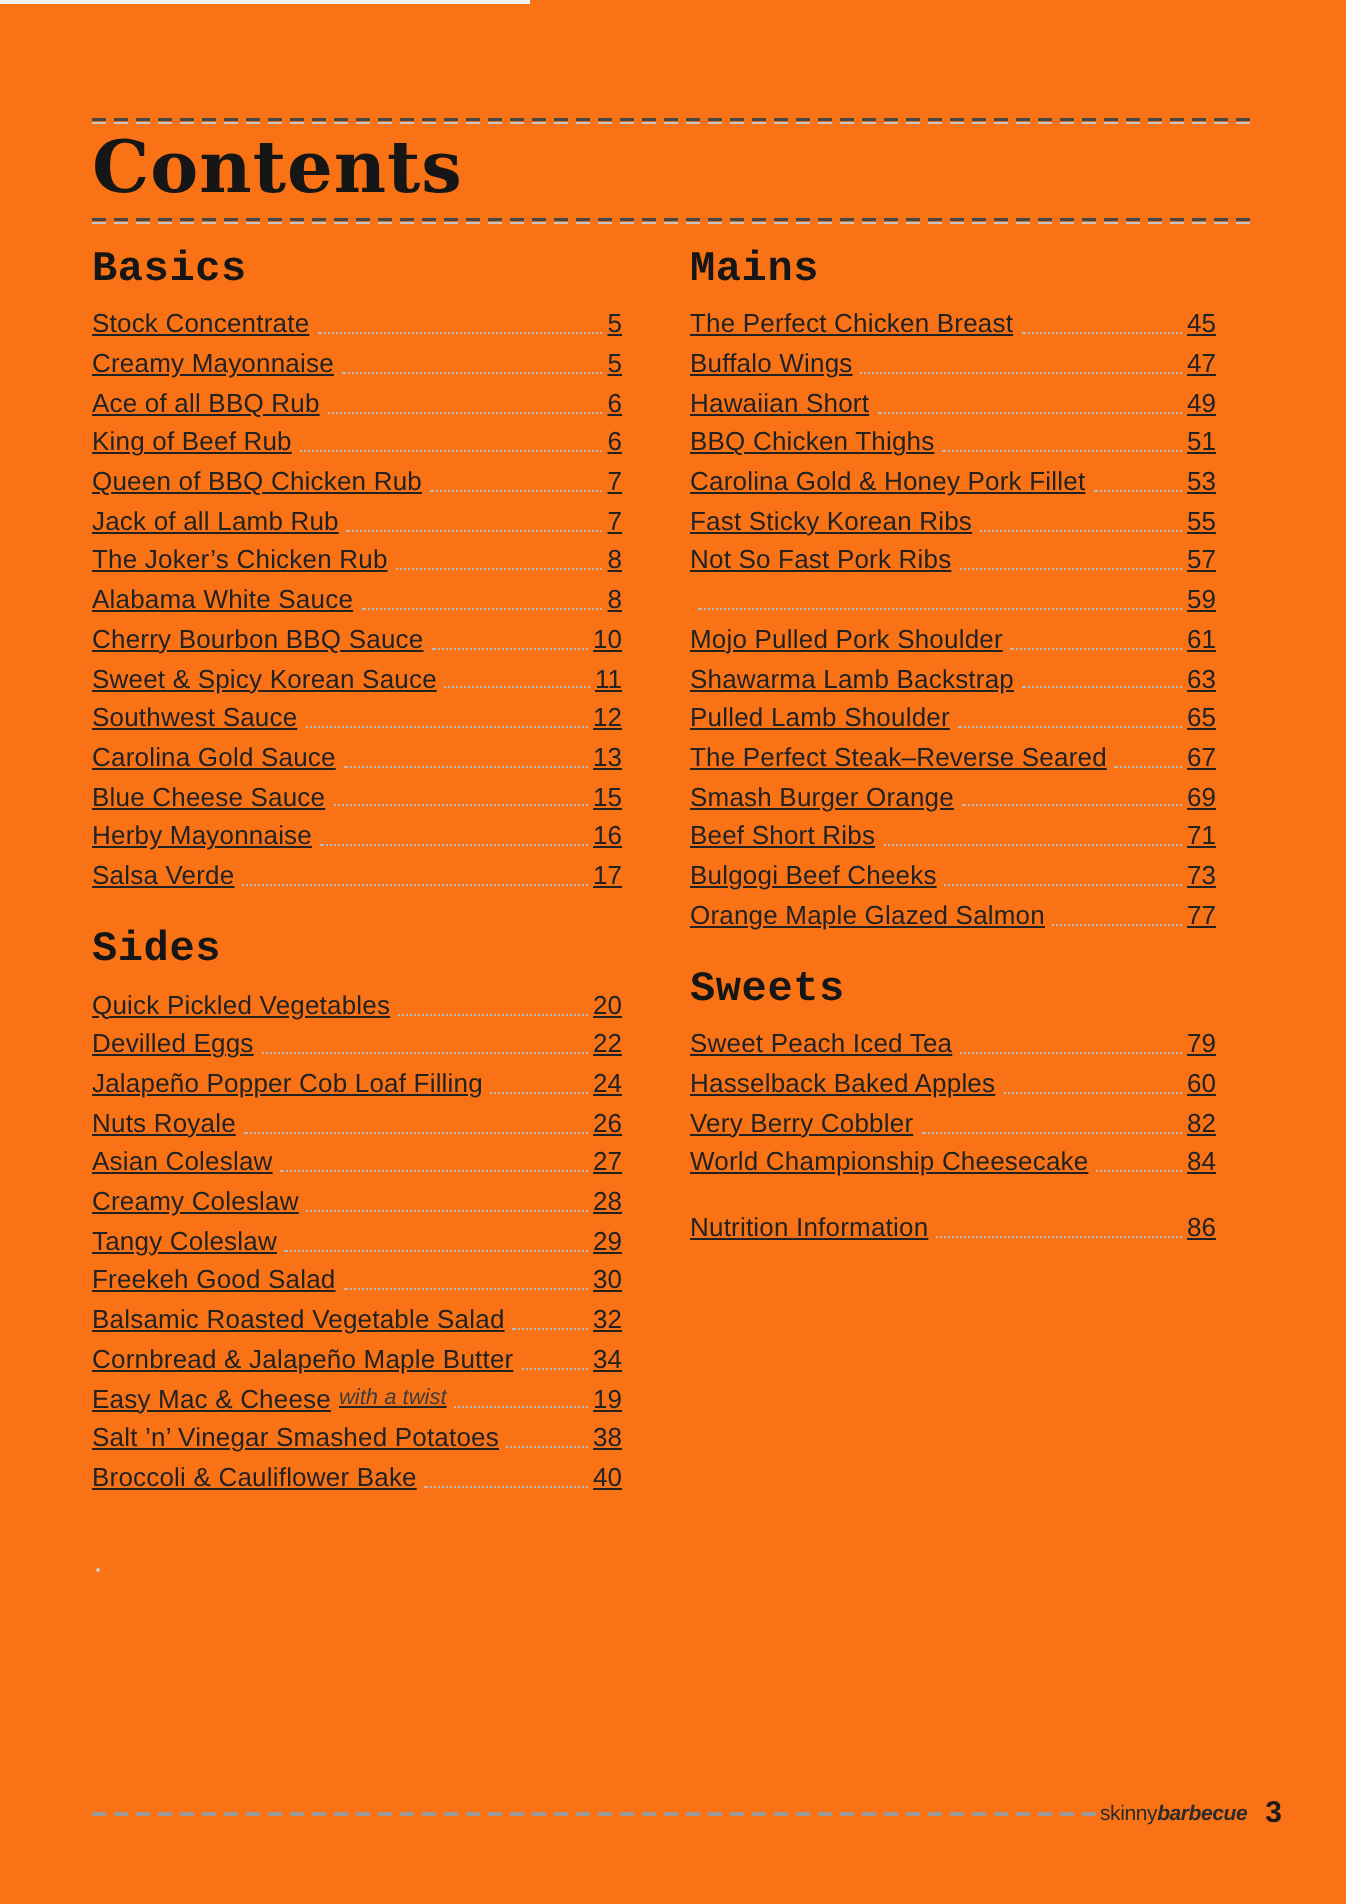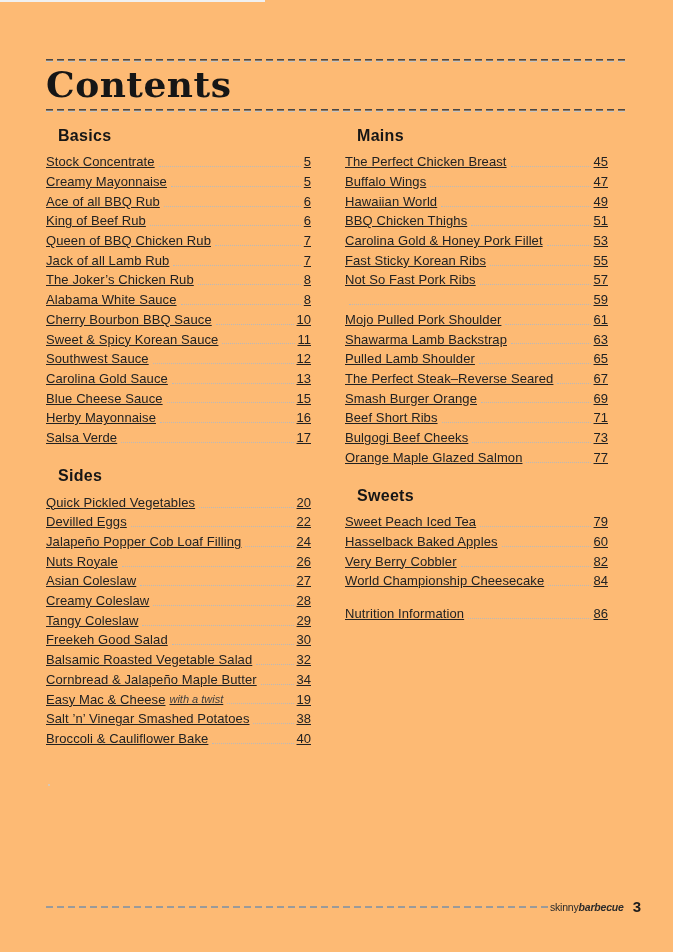--- a/index.html
+++ b/index.html
@@ -1,19 +1,19 @@
 <!DOCTYPE html>
 <html><head>
 <meta charset="utf-8">
 <style>
   html,body{margin:0;padding:0;background:#ffffff;}
   .page{
     position:relative;
     width:673px;height:952px;
-    background:#fdba74;
+    background:#f97316;
     overflow:hidden;
     font-family:"Liberation Sans", sans-serif;
     color:#222222;
   }
   .top-artifact{
     position:absolute;top:0;left:0;width:265px;height:2px;
     background:#f0f1f2;
   }
   .content{
     position:absolute;left:46px;top:0;width:582px;
@@ -42,28 +42,27 @@
   .columns{
     display:flex;
     margin-top:15px;
   }
   .col{display:flex;flex-direction:column;}
   .col-left{width:265px;margin-right:34px;}
   .col-right{width:263px;}
   .toc-section{margin:0;}
   .toc-section + .toc-section{margin-top:20px;}
   .toc-heading{
-    font-family:Liberation Sans, sans-serif;
+    font-family:Liberation Mono, monospace;
     font-weight:800;
-    font-size:16px;
+    font-size:21px;
     line-height:18px;
     letter-spacing:0.3px;
     color:#161616;
     margin-bottom:7px;
-    margin-left:12px;
   }
   .toc-row{
     height:19.7px;
     display:flex;
     align-items:center;
     text-decoration:underline;
   }
   .toc-row.gap-before{margin-top:13px;}
   .toc-label{
     font-size:13px;
@@ -289,21 +288,21 @@
               <span class="toc-label">The Perfect Chicken Breast</span>
               <span class="leader"></span>
               <span class="toc-page">45</span>
             </div>
             <div class="toc-row">
               <span class="toc-label">Buffalo Wings</span>
               <span class="leader"></span>
               <span class="toc-page">47</span>
             </div>
             <div class="toc-row">
-              <span class="toc-label">Hawaiian World</span>
+              <span class="toc-label">Hawaiian Short</span>
               <span class="leader"></span>
               <span class="toc-page">49</span>
             </div>
             <div class="toc-row">
               <span class="toc-label">BBQ Chicken Thighs</span>
               <span class="leader"></span>
               <span class="toc-page">51</span>
             </div>
             <div class="toc-row">
               <span class="toc-label">Carolina Gold &amp; Honey Pork Fillet</span>

